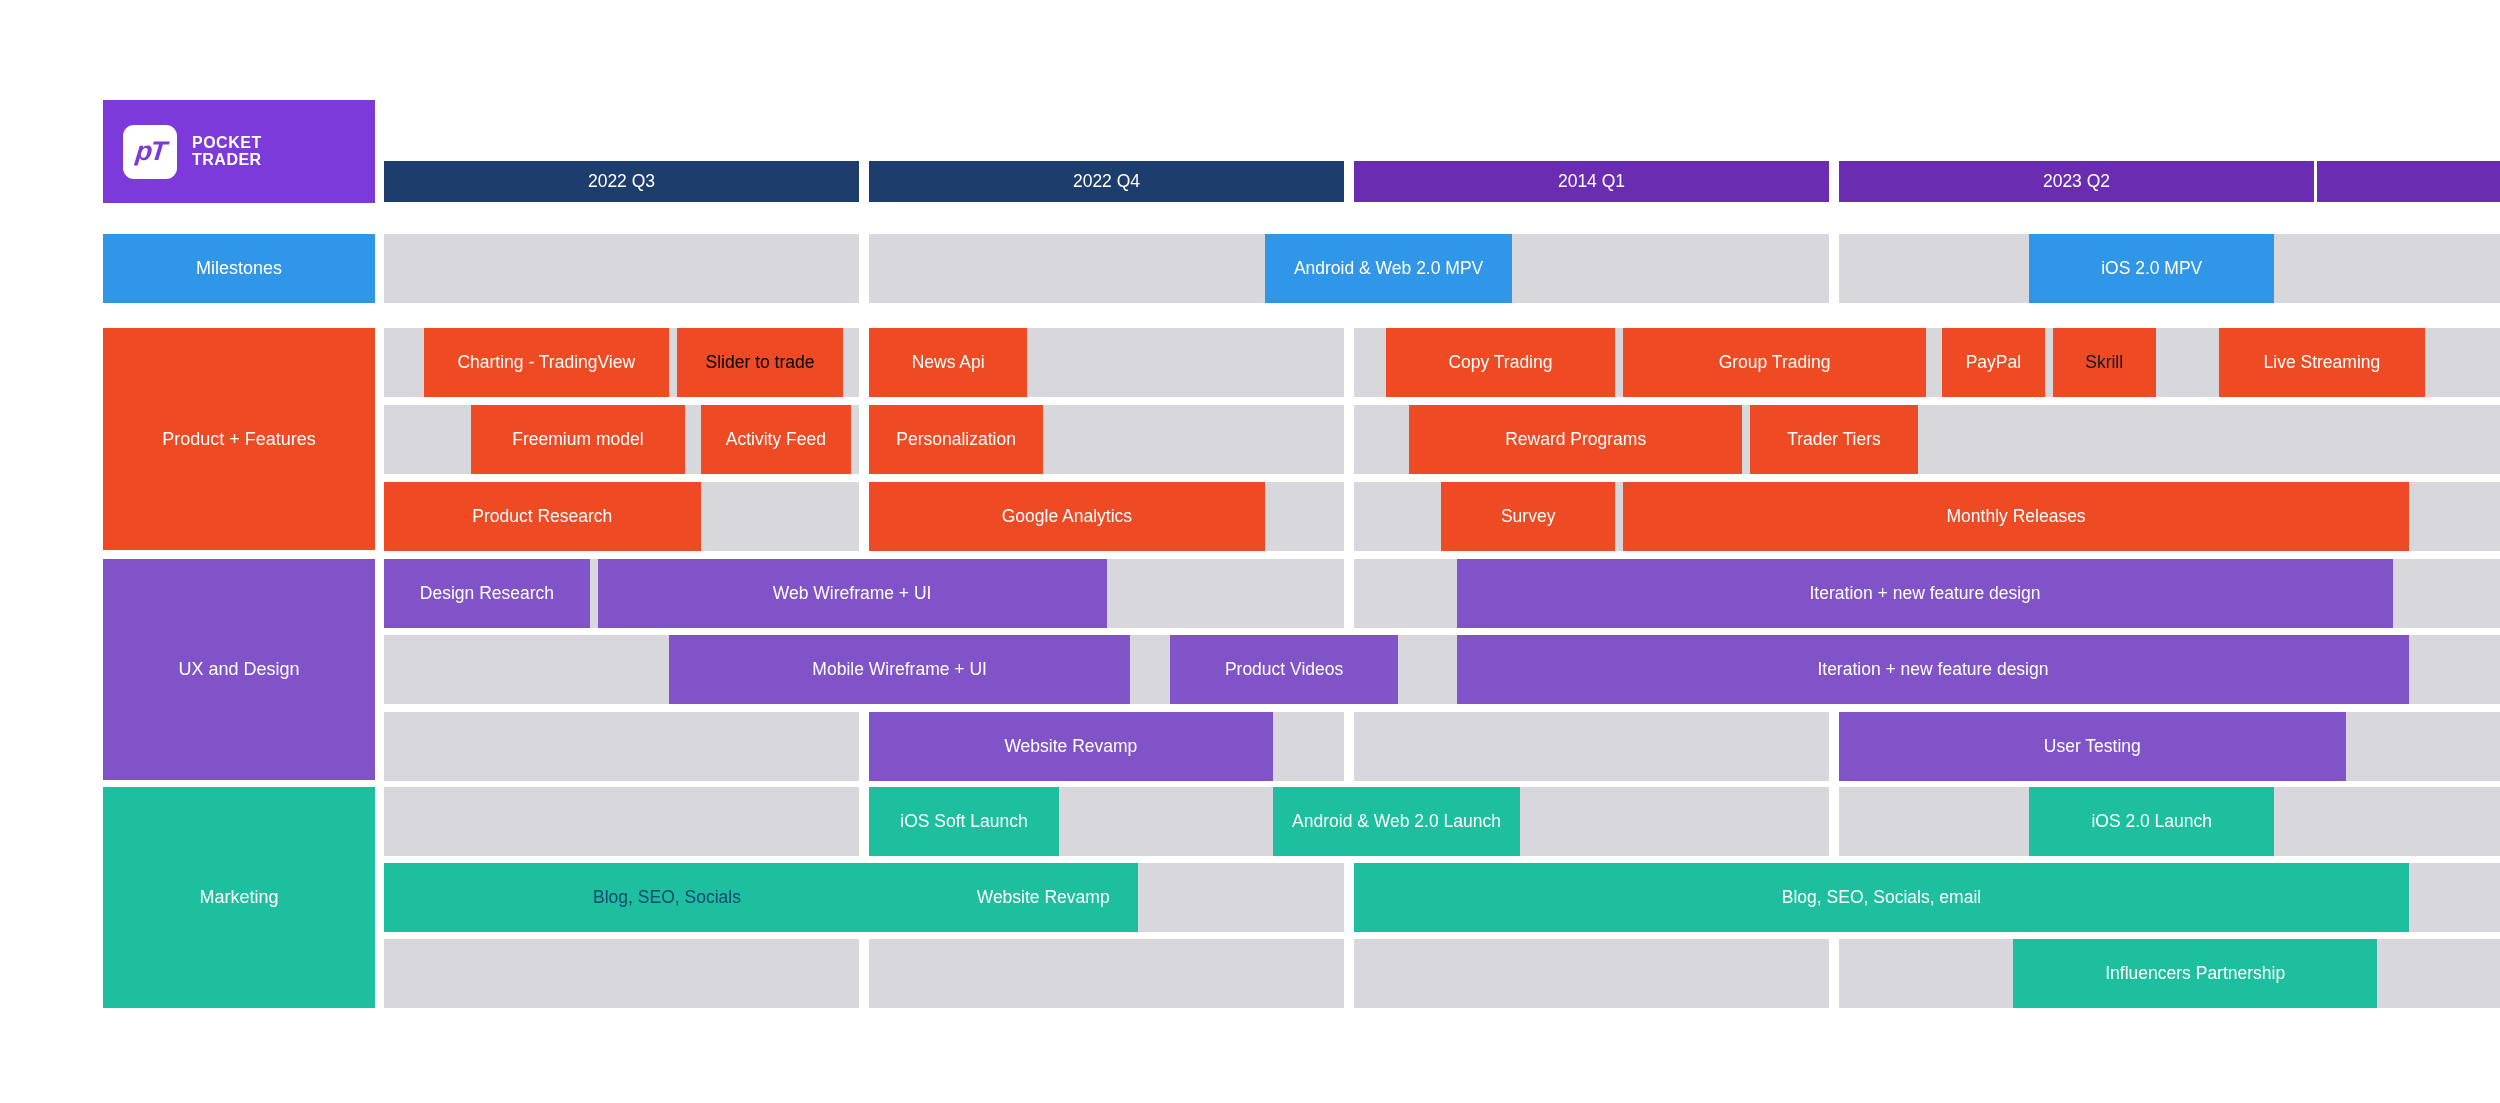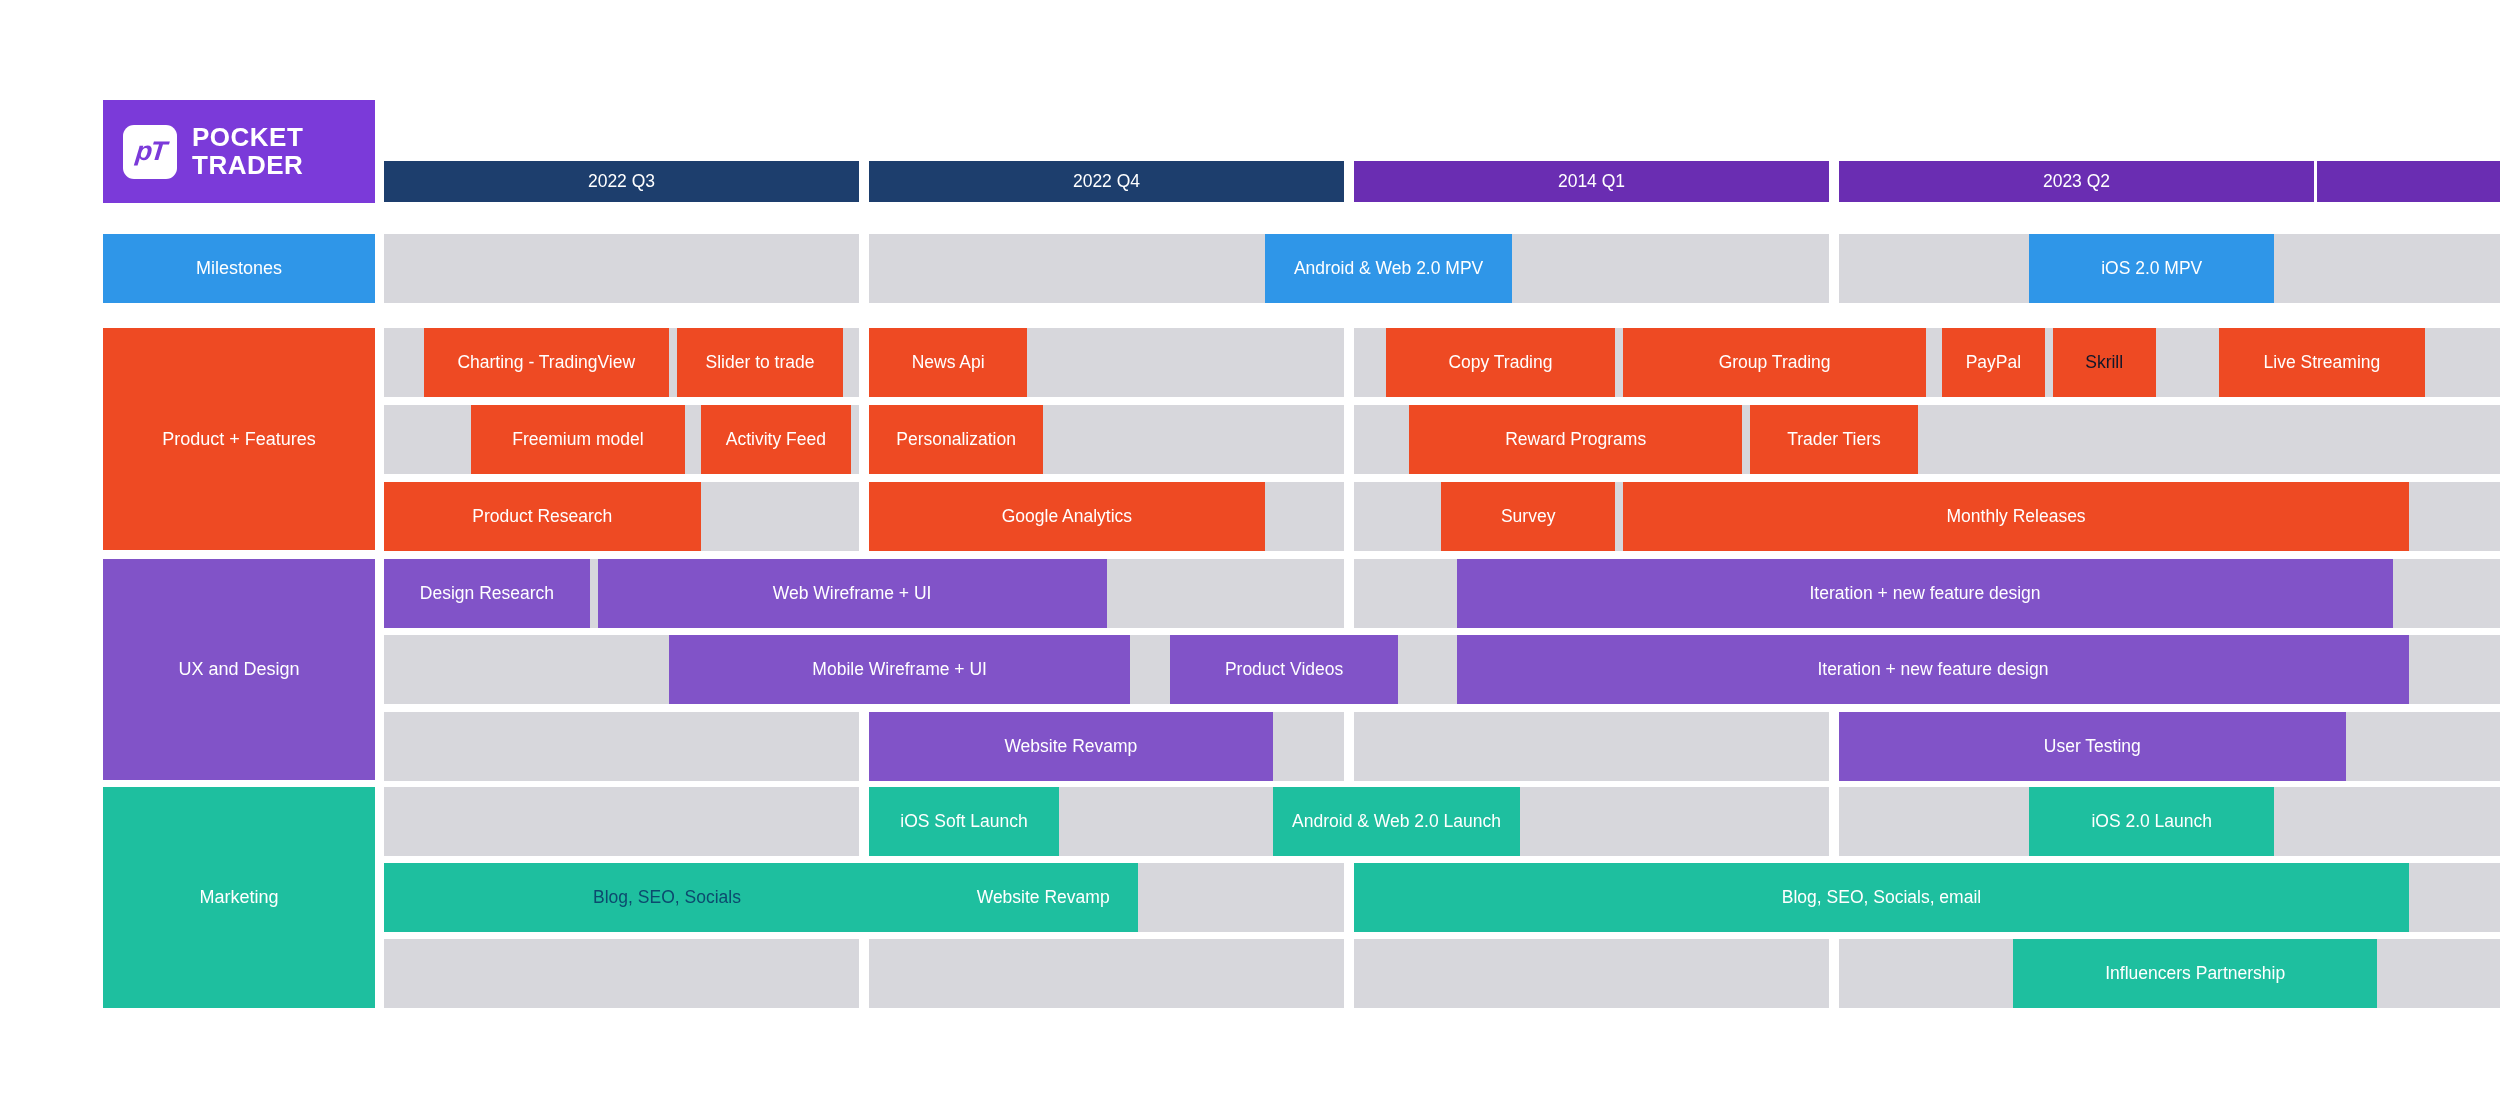--- a/index.html
+++ b/index.html
@@ -18,21 +18,21 @@
     padding-left:20px;
   }
   .monogram{
     width:54px;height:54px;background:#ffffff;border-radius:11px;
     display:flex;align-items:center;justify-content:center;flex:0 0 auto;
   }
   .monogram span{
     font-style:italic;font-weight:900;font-size:27px;letter-spacing:-2px;
     transform:skewX(-6deg);
   }
-  .brand{color:#ffffff;font-weight:800;font-size:26px;line-height:1.06;letter-spacing:0.5px;}
+  .brand{color:#ffffff;font-weight:800;font-size:16px;line-height:1.06;letter-spacing:0.5px;}
   
   .qh{
     display:flex;align-items:center;justify-content:center;
     color:#ffffff;font-size:17.5px;
   }
   
   .sec-label{
     display:flex;align-items:center;justify-content:center;
     color:#ffffff;font-size:18px;text-align:center;
   }
@@ -79,21 +79,21 @@
       <div class="abs bar" title="Android &amp; Web 2.0 MPV" style="left: 1264.83px; top: 234px; width: 247.5px; height: 69px; background: rgb(47, 150, 232); color: rgb(255, 255, 255);">Android &amp; Web 2.0 MPV</div>
       <div class="abs bar" title="iOS 2.0 MPV" style="left: 2029px; top: 234px; width: 245.417px; height: 69px; background: rgb(47, 150, 232); color: rgb(255, 255, 255);">iOS 2.0 MPV</div>
       <div class="abs sec-label" style="left: 103px; top: 328px; width: 272px; height: 222px; background: rgb(238, 74, 35);">
         <span>Product + Features</span>
       </div>
       <div class="abs track" style="left: 384px; top: 328px; width: 475px; height: 69px; background: rgb(215, 215, 220);"></div>
       <div class="abs track" style="left: 869px; top: 328px; width: 475px; height: 69px; background: rgb(215, 215, 220);"></div>
       <div class="abs track" style="left: 1354px; top: 328px; width: 475px; height: 69px; background: rgb(215, 215, 220);"></div>
       <div class="abs track" style="left: 1839px; top: 328px; width: 661px; height: 69px; background: rgb(215, 215, 220);"></div>
       <div class="abs bar" title="Charting - TradingView" style="left: 423.583px; top: 328px; width: 245.417px; height: 69px; background: rgb(238, 74, 35); color: rgb(255, 255, 255);">Charting - TradingView</div>
-      <div class="abs bar" title="Slider to trade" style="left: 676.917px; top: 328px; width: 166.25px; height: 69px; background: rgb(238, 74, 35); color: #ffffff;">Slider to trade</div>
+      <div class="abs bar" title="Slider to trade" style="left: 676.917px; top: 328px; width: 166.25px; height: 69px; background: rgb(238, 74, 35); color: #000000;">Slider to trade</div>
       <div class="abs bar" title="News Api" style="left: 869px; top: 328px; width: 158.333px; height: 69px; background: rgb(238, 74, 35); color: rgb(255, 255, 255);">News Api</div>
       <div class="abs bar" title="Copy Trading" style="left: 1385.67px; top: 328px; width: 229.583px; height: 69px; background: rgb(238, 74, 35); color: rgb(255, 255, 255);">Copy Trading</div>
       <div class="abs bar" title="Group Trading" style="left: 1623.17px; top: 328px; width: 302.917px; height: 69px; background: rgb(238, 74, 35); color: rgb(255, 255, 255);">Group Trading</div>
       <div class="abs bar" title="PayPal" style="left: 1941.92px; top: 328px; width: 102.917px; height: 69px; background: rgb(238, 74, 35); color: rgb(255, 255, 255);">PayPal</div>
       <div class="abs bar" title="Skrill" style="left: 2052.75px; top: 328px; width: 102.917px; height: 69px; background: rgb(238, 74, 35); color: #0f172a;">Skrill</div>
       <div class="abs bar" title="Live Streaming" style="left: 2219px; top: 328px; width: 205.833px; height: 69px; background: rgb(238, 74, 35); color: rgb(255, 255, 255);">Live Streaming</div>
       <div class="abs track" style="left: 384px; top: 405px; width: 475px; height: 69px; background: rgb(215, 215, 220);"></div>
       <div class="abs track" style="left: 869px; top: 405px; width: 475px; height: 69px; background: rgb(215, 215, 220);"></div>
       <div class="abs track" style="left: 1354px; top: 405px; width: 475px; height: 69px; background: rgb(215, 215, 220);"></div>
       <div class="abs track" style="left: 1839px; top: 405px; width: 661px; height: 69px; background: rgb(215, 215, 220);"></div>

